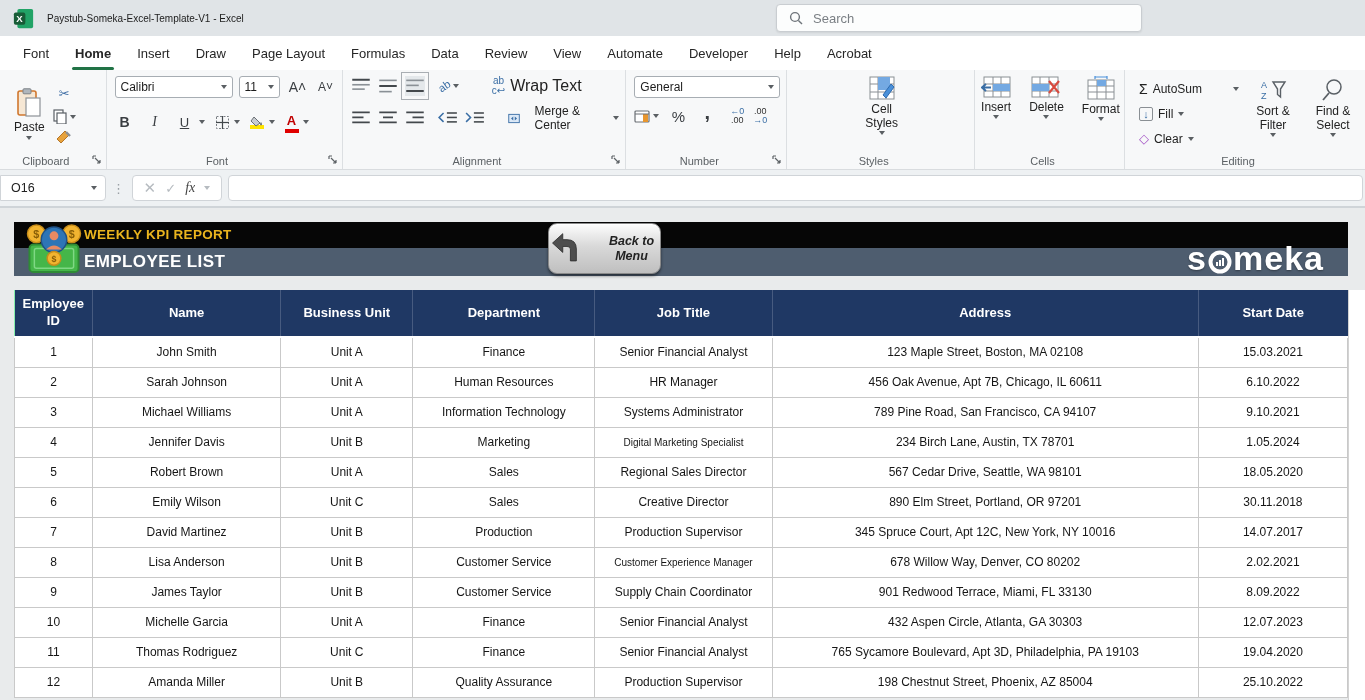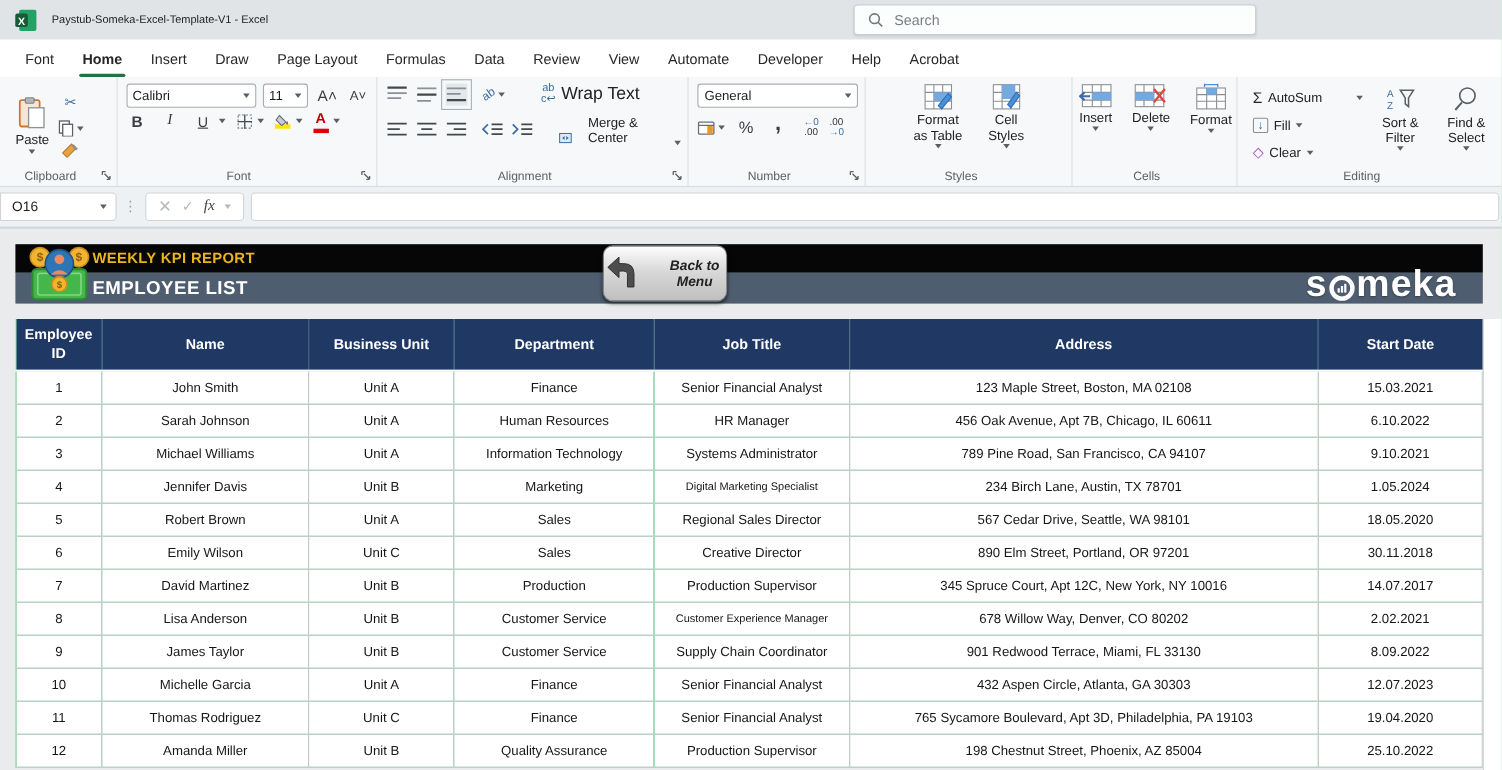--- a/index.html
+++ b/index.html
@@ -172,21 +172,21 @@
         </svg>
       </div>
     </div>
     <span class="rgroup-label">Clipboard</span>
     <svg class="launcher" viewBox="0 0 10 10">
       <path d="M1 1 H4 M1 1 V4 M3 3 L8 8 M8 8 H5 M8 8 V5" stroke="#5c6165" stroke-width="1.2" fill="none"></path>
     </svg>
   </div>
 
   <div class="rgroup" style="width:236px;">
-    <div class="rowline" style="margin-bottom:1px;">
+    <div class="rowline" style="margin-bottom:13px;">
       <div class="combo" style="width:122px;">
         <span>Calibri</span>
           <span class="caret"></span>
       </div>
       <div class="combo" style="width:42px; margin-left:-2px;">
         <span>11</span>
           <span class="caret"></span>
       </div>
       <span class="iconbtn" style="font-size:14px;">A˄</span>
       <span class="iconbtn" style="font-size:12px;">A˅</span>
@@ -275,21 +275,21 @@
           <line x1="8" y1="6" x2="17" y2="6" stroke="#43484c" stroke-width="1.4"></line>
           <line x1="8" y1="10" x2="17" y2="10" stroke="#43484c" stroke-width="1.4"></line>
           <path d="M5 2 L1 6 L5 10" fill="none" stroke="#3a6ea5" stroke-width="1.4"></path>
         </svg>
       <svg class="iconbtn" width="18" height="13" viewBox="0 0 18 13">
           <line x1="8" y1="2" x2="17" y2="2" stroke="#43484c" stroke-width="1.4"></line>
           <line x1="8" y1="6" x2="17" y2="6" stroke="#43484c" stroke-width="1.4"></line>
           <line x1="8" y1="10" x2="17" y2="10" stroke="#43484c" stroke-width="1.4"></line>
           <path d="M1 2 L5 6 L1 10" fill="none" stroke="#3a6ea5" stroke-width="1.4"></path>
         </svg>
-      <span style="display:flex;align-items:flex-end;gap:15px;margin-left:16px;">
+      <span style="display:flex;align-items:center;gap:15px;margin-left:16px;">
         <svg width="16" height="13" viewBox="0 0 16 13">
             <rect x="1" y="1" width="14" height="11" fill="#dce9f7" stroke="#3a6ea5" stroke-width="1.2"></rect>
             <path d="M4 6.5 L7 4 V9 Z M12 6.5 L9 4 V9 Z" fill="#3a6ea5"></path>
           </svg>
         <span style="font-size:12px;color:#222;">Merge &amp; Center</span>
         <span class="caret"></span>
       </span>
     </div>
     <span class="rgroup-label">Alignment</span>
     <svg class="launcher" viewBox="0 0 10 10">
@@ -316,33 +316,20 @@
       <span class="tinytxt" style="margin-left:4px;color:#3a6ea5;">←0<br><span style="color:#333;">.00</span></span>
       <span class="tinytxt" style="color:#333;">.00<br><span style="color:#3a6ea5;">→0</span></span>
     </div>
     <span class="rgroup-label">Number</span>
     <svg class="launcher" viewBox="0 0 10 10">
       <path d="M1 1 H4 M1 1 V4 M3 3 L8 8 M8 8 H5 M8 8 V5" stroke="#5c6165" stroke-width="1.2" fill="none"></path>
     </svg>
   </div>
 
   <div class="rgroup" style="width:198px; display:flex; gap:6px; justify-content:center;">
-    <div class="bigbtn" style="width:60px;">
-      <svg width="26" height="24" viewBox="0 0 26 24">
-        <rect x="1" y="1" width="24" height="22" fill="#fff" stroke="#8a8f94"></rect>
-        <line x1="9" y1="1" x2="9" y2="23" stroke="#8a8f94"></line>
-          <line x1="17" y1="1" x2="17" y2="23" stroke="#8a8f94"></line>
-        <line x1="1" y1="8" x2="25" y2="8" stroke="#8a8f94"></line>
-          <line x1="1" y1="16" x2="25" y2="16" stroke="#8a8f94"></line>
-        <rect x="9" y="8" width="16" height="8" fill="#74a9e2"></rect>
-        <path d="M13 20 L22 9 L25 12 L16 23 Z" fill="#4a90d9" stroke="#2f6cb0"></path>
-      </svg>
-      <span class="lbl">Format as Table</span>
-      <span class="caret"></span>
-    </div>
     <div class="bigbtn" style="width:52px;">
       <svg width="26" height="24" viewBox="0 0 26 24">
         <rect x="1" y="1" width="24" height="22" fill="#fff" stroke="#8a8f94"></rect>
         <line x1="9" y1="1" x2="9" y2="23" stroke="#8a8f94"></line>
           <line x1="17" y1="1" x2="17" y2="23" stroke="#8a8f94"></line>
         <line x1="1" y1="8" x2="25" y2="8" stroke="#8a8f94"></line>
           <line x1="1" y1="16" x2="25" y2="16" stroke="#8a8f94"></line>
         <rect x="9" y="1" width="12" height="13" fill="#74a9e2"></rect>
         <path d="M14 19 L22 8 L25 11 L17 22 Z" fill="#4a90d9" stroke="#2f6cb0"></path>
       </svg>

